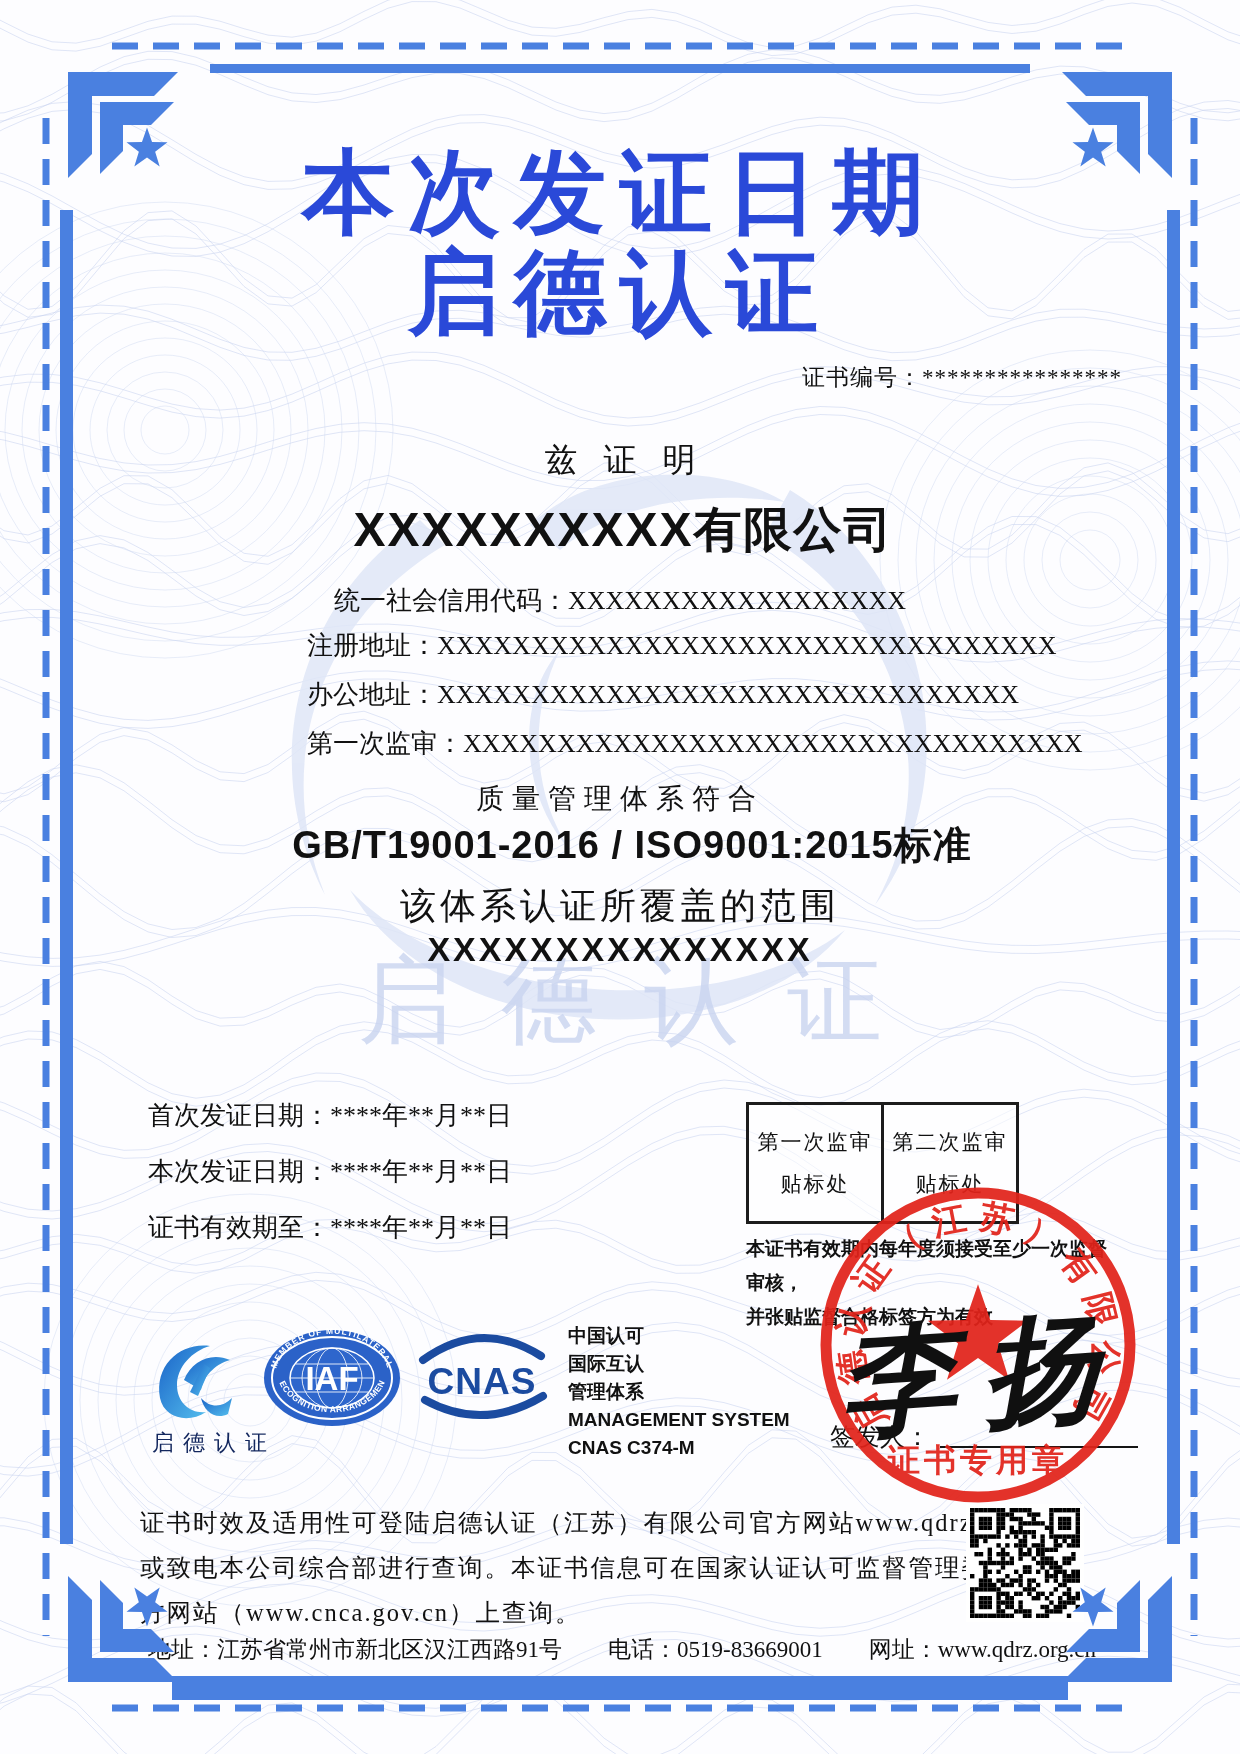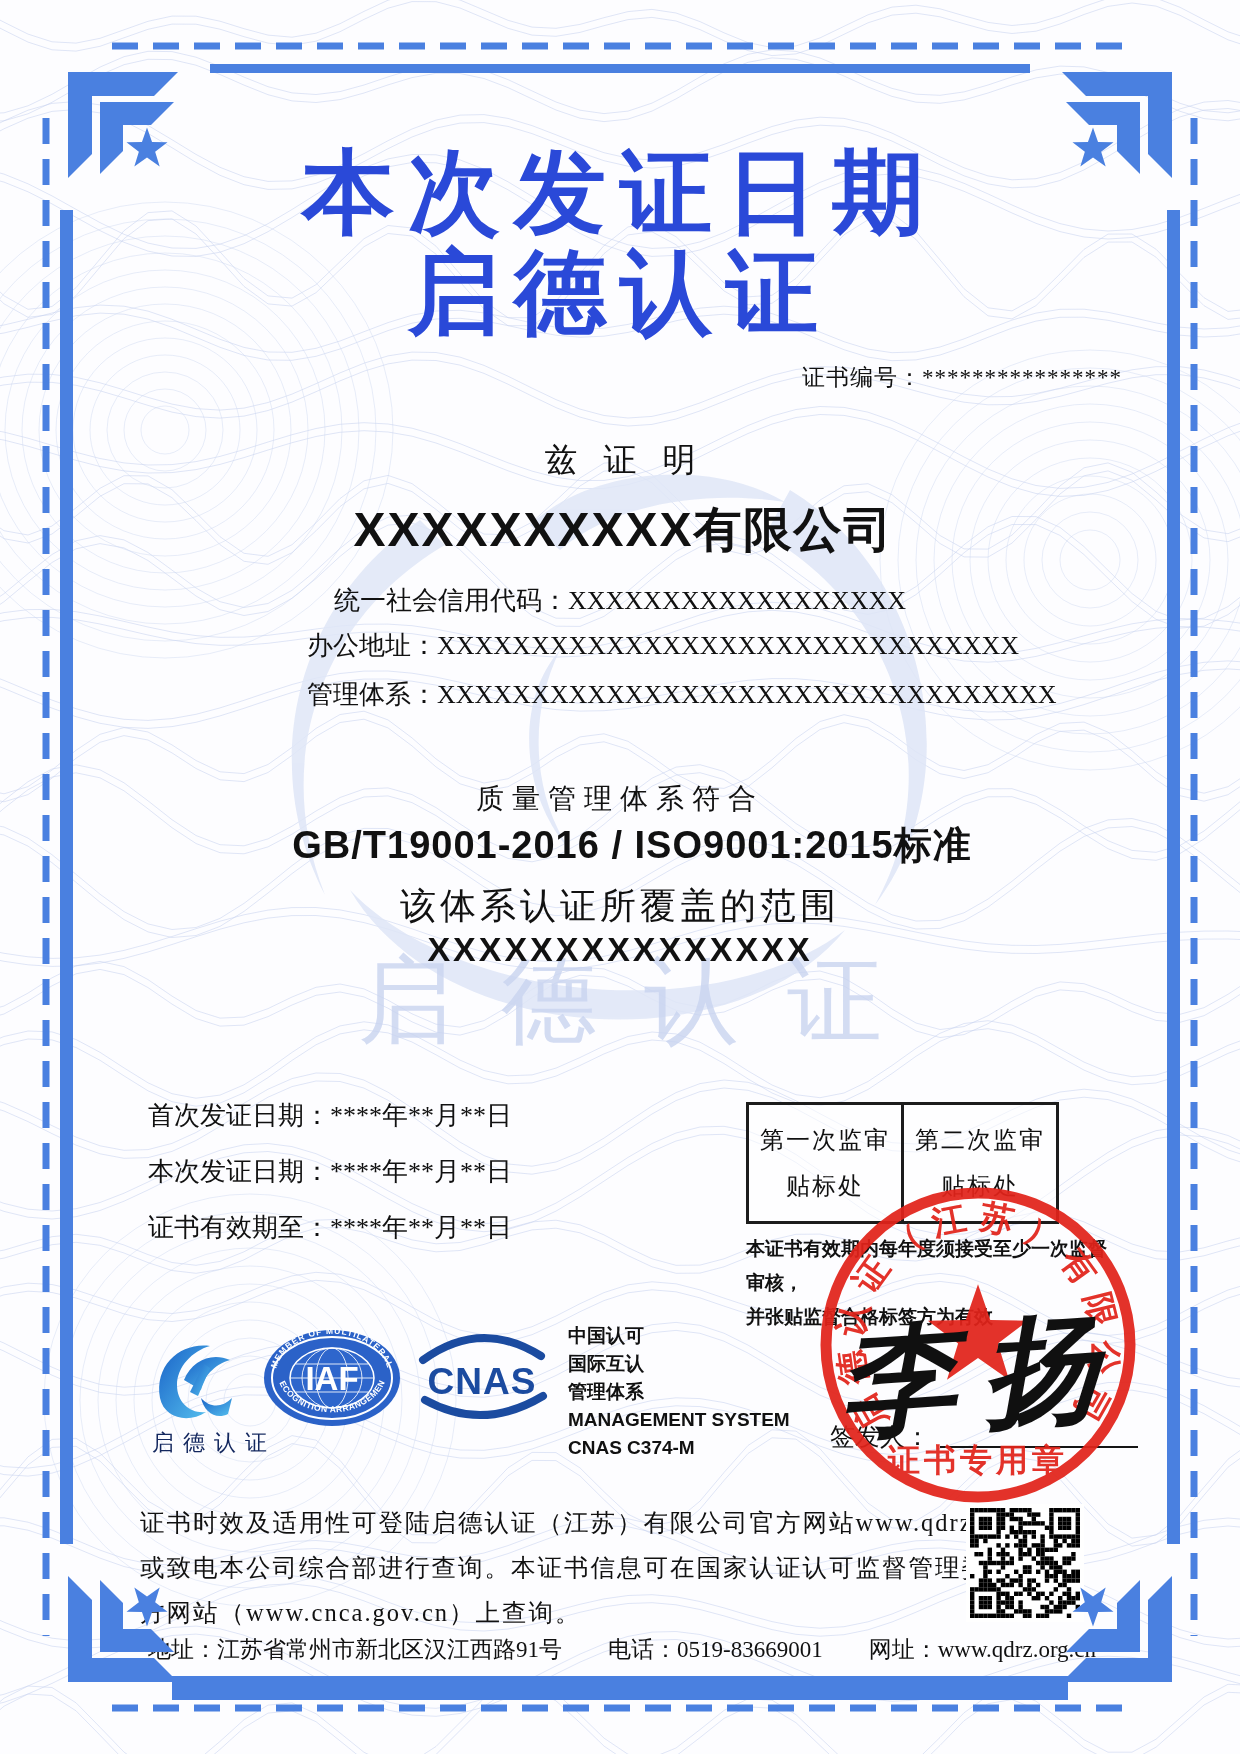--- a/index.html
+++ b/index.html
@@ -15,22 +15,22 @@
   .company{font-size:48px;font-weight:700;letter-spacing:2px;padding-left:7px;}
   .creditcode{font-size:26px;}
   .addr-line{font-size:26px;white-space:nowrap;}
   .conform{font-size:28px;letter-spacing:8px;}
   .standard{font-size:38px;font-weight:700;letter-spacing:1px;}
   .scope-label{font-size:36px;letter-spacing:4px;}
   .scope-value{font-size:34px;font-weight:700;letter-spacing:3px;}
   .wm-text{font-size:95px;color:#c9d4f0;letter-spacing:48px;font-weight:400;opacity:.8;}
   .date-line{font-size:26px;white-space:nowrap;}
   .audit-table{display:flex;border:3px solid #1c1c1c;}
-  .audit-cell{width:152px;height:116px;display:flex;flex-direction:column;align-items:center;justify-content:center;gap:14px;
-              font-size:24px;letter-spacing:2px;}
+  .audit-cell{width:132px;height:116px;display:flex;flex-direction:column;align-items:center;justify-content:center;gap:14px;
+              font-size:21px;letter-spacing:2px;}
   .audit-cell + .audit-cell{border-left:3px solid #1c1c1c;}
   .audit-note{font-size:19px;font-weight:600;line-height:34px;width:372px;}
   .accr-text div{font-family:"Liberation Sans","DejaVu Sans",sans-serif;font-weight:700;font-size:19px;line-height:28px;color:#111;}
   .issuer{font-size:25px;}
   .sig-line{height:2px;background:#151515;}
   .signature{font-size:118px;font-weight:700;font-style:italic;letter-spacing:26px;color:#101010;
              transform:rotate(-4deg);font-family:"DejaVu Serif","Liberation Serif",serif;z-index:7;}
   .footer-para div{font-size:24.5px;line-height:45px;letter-spacing:2px;white-space:nowrap;}
   .contact-row{display:flex;gap:46px;font-size:23px;white-space:nowrap;}
   .qd-caption{font-size:22px;letter-spacing:9px;color:#13275e;}
@@ -199,24 +199,27 @@
   <div class="abs ctext certify-intro z3" style="top:438px;text-indent:26px;">兹证明</div>
 
   <div class="abs ctext company fsans z3" style="top:498px;">XXXXXXXXXX有限公司</div>
 
   <div class="abs ctext creditcode z3" style="top:583px;">
     <span>统一社会信用代码：</span><span>XXXXXXXXXXXXXXXXXX</span>
   </div>
 
   <div class="abs z3" style="left:307px;top:628px;">
     <div class="addr-line" style="margin-bottom:14px;">
+      <span>注册地址：</span><span>XXXXXXXXXXXXXXXXXXXXXXXXXXXXXXXXX</span>
+    </div>
+    <div class="addr-line" style="margin-bottom:14px;">
       <span>办公地址：</span><span>XXXXXXXXXXXXXXXXXXXXXXXXXXXXXXX</span>
     </div>
     <div class="addr-line">
-      <span>管理体系：</span><span>XXXXXXXXXXXXXXXXXXXXXXXXXXXXXXXXX</span>
+      <span>第一次监审：</span><span>XXXXXXXXXXXXXXXXXXXXXXXXXXXXXXXXX</span>
     </div>
   </div>
 
   <div class="abs ctext conform z3" style="top:780px;">质量管理体系符合</div>
 
   <div class="abs ctext standard fsans z3" style="top:820px;padding-left:24px;">GB/T19001-2016 / ISO9001:2015标准</div>
 
   <div class="abs ctext scope-label z3" style="top:882px;">该体系认证所覆盖的范围</div>
 
   <div class="abs ctext scope-value fsans z3" style="top:930px;">XXXXXXXXXXXXXXX</div>

